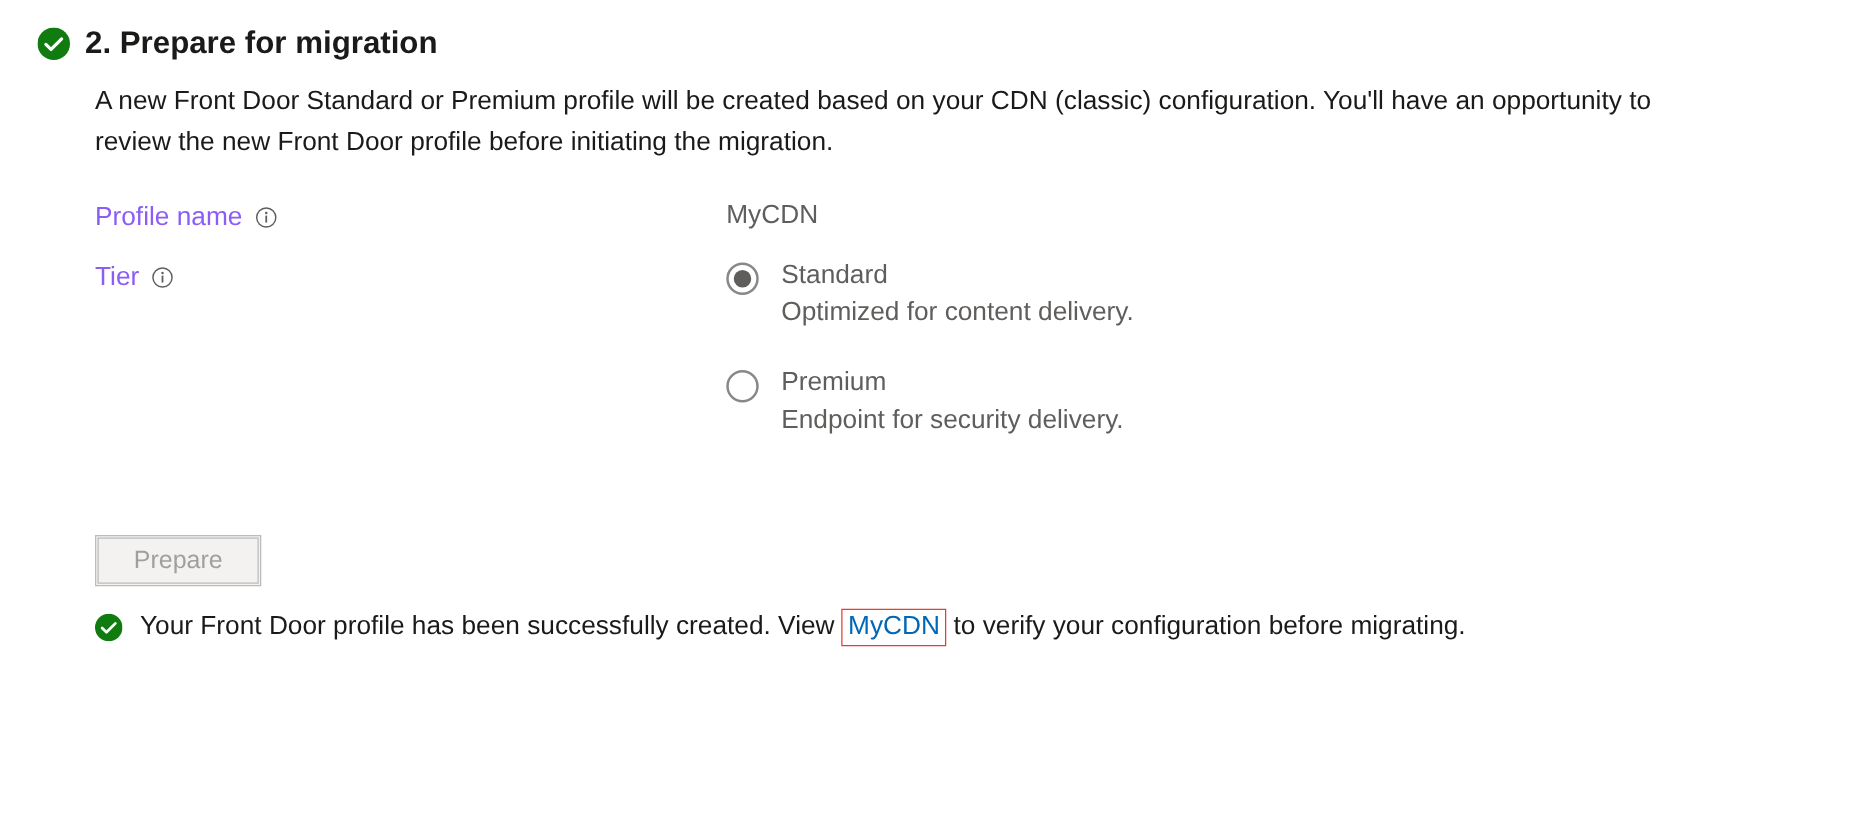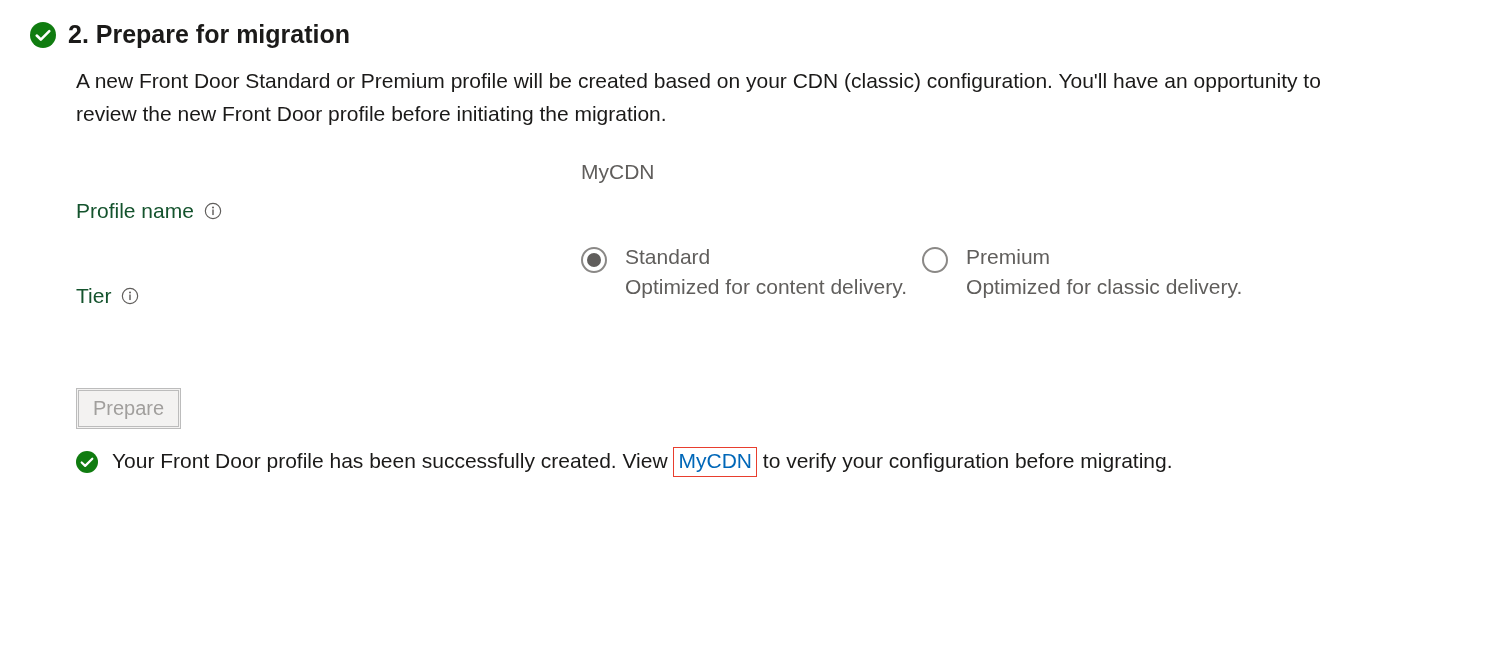--- a/index.html
+++ b/index.html
@@ -49,42 +49,41 @@
   .field-row {
     display: flex;
     align-items: flex-start;
     margin-bottom: 22px;
   }
   .field-label-col {
     flex: 0 0 505px;
     display: flex;
     align-items: center;
     gap: 10px;
-    color: #14532d;
+    color: #8b5cf6;
     padding-top: 2px;
-    margin-top: 37px;
   }
   .field-value-col {
     color: #605e5c;
   }
   .info-icon {
     width: 18px;
     height: 18px;
     display: inline-flex;
     align-items: center;
     justify-content: center;
   }
   .info-icon svg {
     width: 18px;
     height: 18px;
   }
   .radio-group {
     display: flex;
-    flex-direction: row;
-    gap: 15px;
+    flex-direction: column;
+    gap: 32px;
   }
   .radio-option {
     display: flex;
     align-items: flex-start;
     gap: 18px;
     cursor: pointer;
   }
   .radio-circle {
     width: 26px;
     height: 26px;
@@ -116,21 +115,21 @@
   }
   .endpoint-row {
     margin-top: 50px;
     margin-bottom: 30px;
   }
   .prepare-btn {
     display: inline-block;
     border: 3px double #bcbcbc;
     background: #f3f2f1;
     color: #a19f9d;
-    padding: 6px 14px;
+    padding: 6px 28px;
     font-size: 20px;
     font-family: inherit;
     cursor: default;
   }
   .status-row {
     display: flex;
     align-items: center;
     gap: 14px;
     margin-top: 18px;
   }
@@ -199,21 +198,21 @@
               </span>
             <span class="radio-text">
               <div class="title">Standard</div>
               <div class="sub">Optimized for content delivery.</div>
             </span>
           </div>
           <div class="radio-option">
             <span class="radio-circle"></span>
             <span class="radio-text">
               <div class="title">Premium</div>
-              <div class="sub">Optimized for classic delivery.</div>
+              <div class="sub">Endpoint for security delivery.</div>
             </span>
           </div>
         </div>
       </div>
     </div>
 
     <div class="field-row endpoint-row">
     </div>
 
     <button class="prepare-btn" disabled="">Prepare</button>

